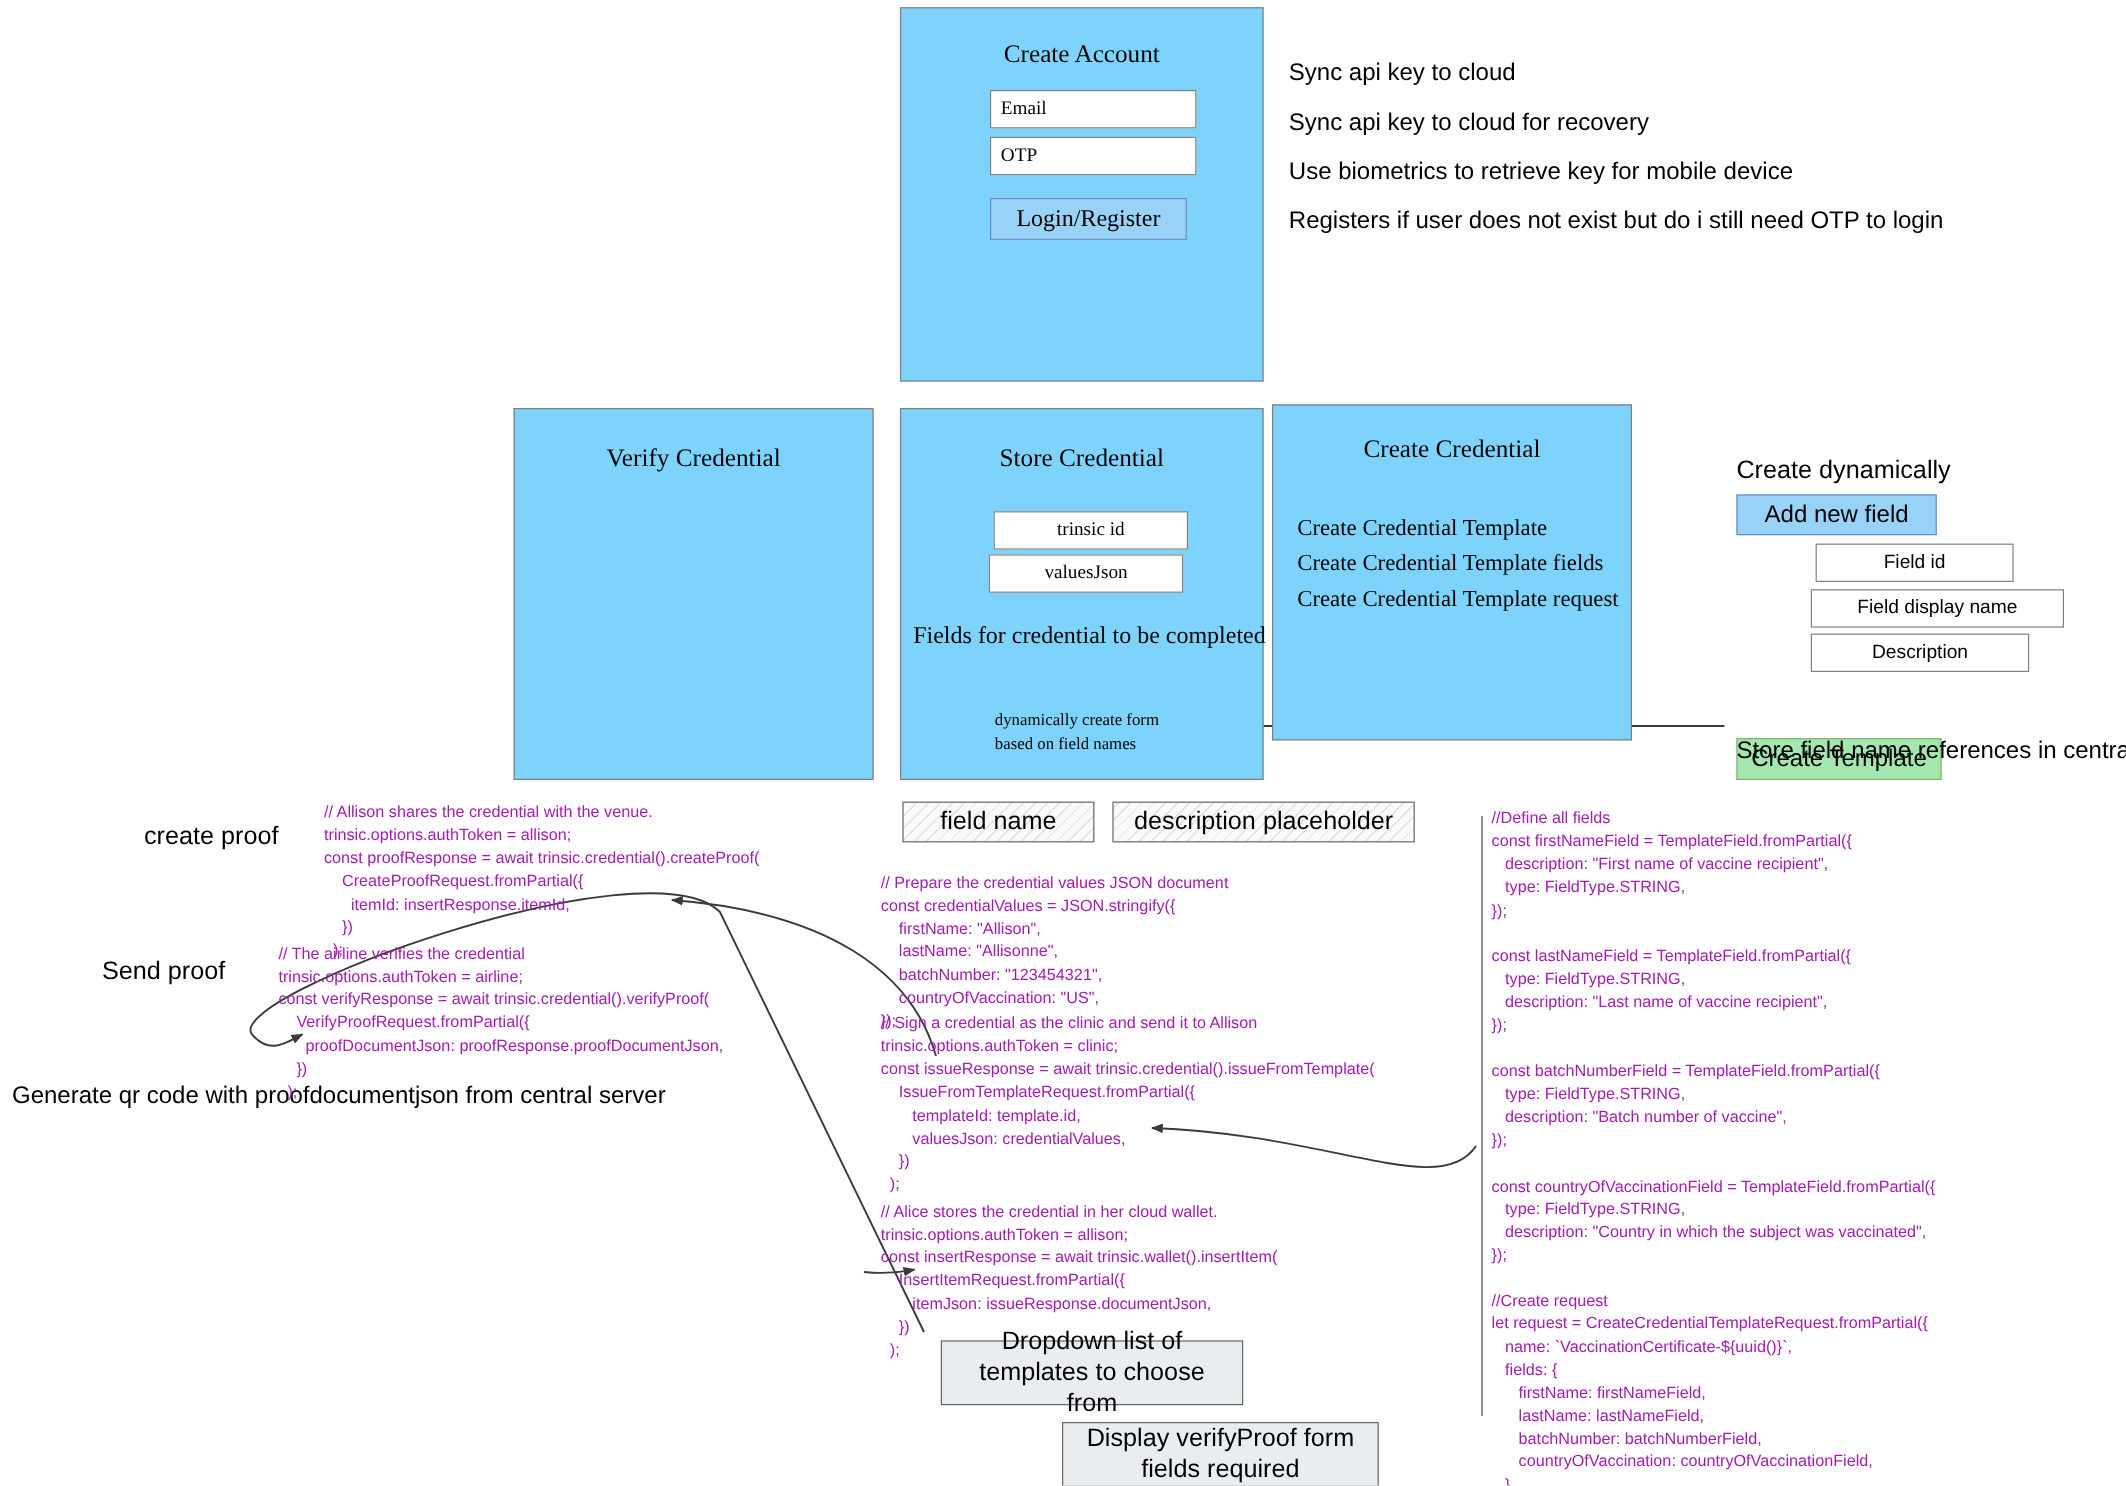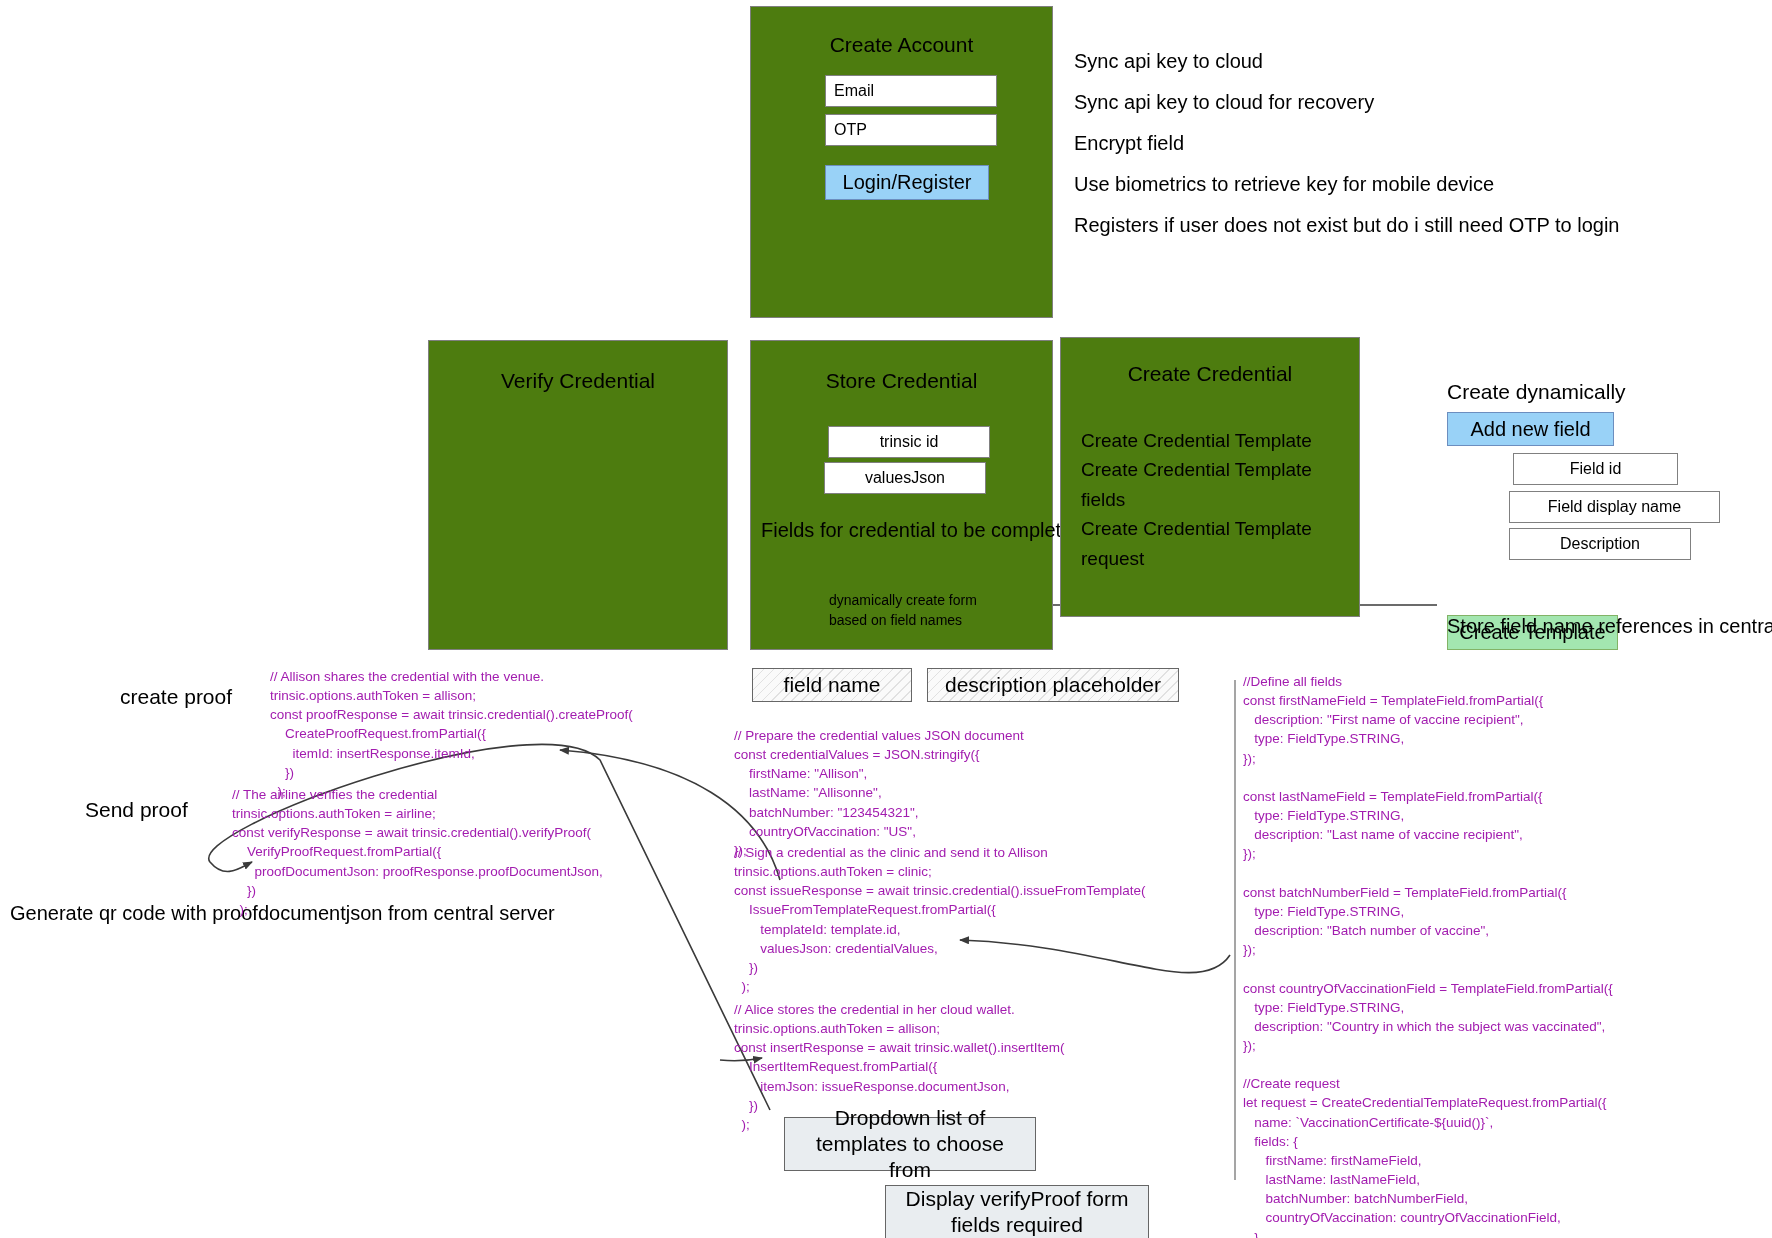--- a/index.html
+++ b/index.html
@@ -11,21 +11,22 @@
     position: relative;
     font-family: "Liberation Sans", sans-serif;
     color: #000000;
     overflow: hidden;
   }
   .abs { position: absolute; box-sizing: border-box; }
 
   
   .panel {
     border: 1.5px solid #7f7f7f;
-    background: #4d7c0f;
+    background: #7dd3fc;
+    font-family: Liberation Serif, serif;
   }
   .panel-title {
     text-align: center;
     font-size: 21px;
     color: #000;
   }
 
   
   .field-box {
     border: 1.5px solid #808080;
@@ -164,21 +165,20 @@
 <div class="abs panel" style="left:750px; top:6px; width:303px; height:312px;">
   <div class="panel-title" style="margin-top:26px;">Create Account</div>
   <div class="field-box" style="position:absolute; left:74px; top:68px; width:162px; height:30px;">Email</div>
   <div class="field-box" style="position:absolute; left:74px; top:107px; width:162px; height:30px;">OTP</div>
   <div class="btn" style="position:absolute; left:74px; top:158px; width:162px; height:33px;">Login/Register</div>
 </div>
 
 <div class="abs note-list" style="left:1074px; top:50px; width:620px;">
   <div class="note note-line">Sync api key to cloud</div>
   <div class="note note-line">Sync api key to cloud for recovery</div>
-  <div class="note note-line">Encrypt field</div>
   <div class="note note-line">Use biometrics to retrieve key for mobile device</div>
   <div class="note note-line">Registers if user does not exist but do i still need OTP to login</div>
 </div>
 
 <div class="abs panel" style="left:428px; top:340px; width:300px; height:310px;">
   <div class="panel-title" style="margin-top:28px;">Verify Credential</div>
 </div>
 
 <div class="abs panel" style="left:750px; top:340px; width:303px; height:310px;">
   <div class="panel-title" style="margin-top:28px;">Store Credential</div>

